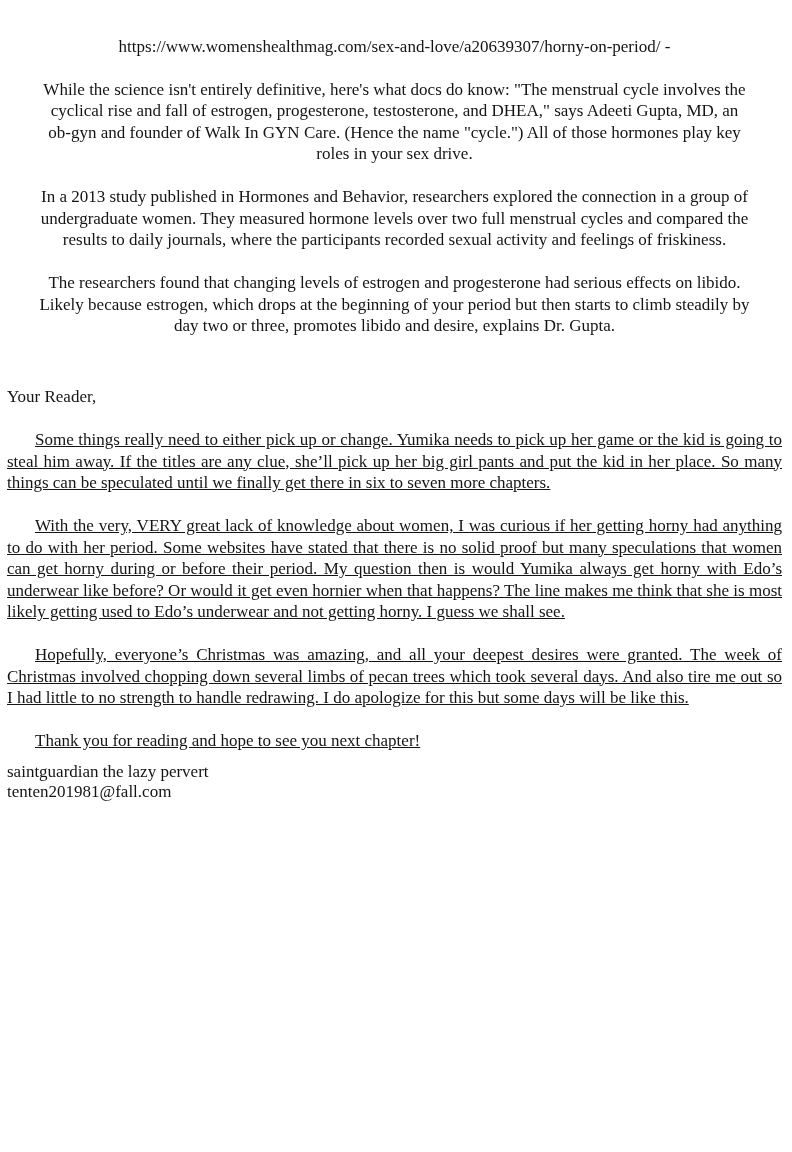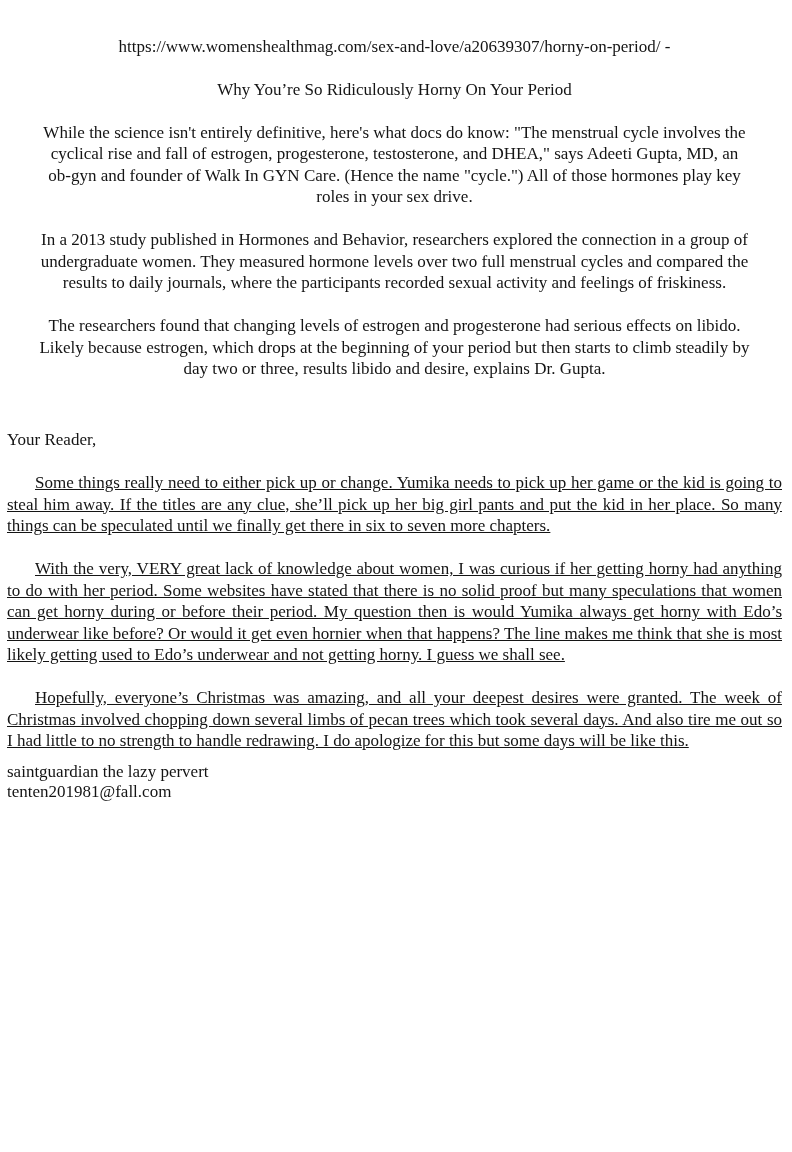--- a/index.html
+++ b/index.html
@@ -51,37 +51,37 @@
     line-height: 20.5px;
   }
 </style>
 </head>
 <body>
 
 <div class="page">
 
   <div class="article">
     <div class="art-line">https://www.womenshealthmag.com/sex-and-love/a20639307/horny-on-period/  -</div>
-    <div class="art-line">Why You’re So Ridiculously Horny On Your Period</div>
     <div class="art-para">While the science isn't entirely definitive, here's what docs do know: "The menstrual cycle involves the
 cyclical rise and fall of estrogen, progesterone, testosterone, and DHEA," says Adeeti Gupta, MD, an
 ob-gyn and founder of Walk In GYN Care. (Hence the name "cycle.") All of those hormones play key
 roles in your sex drive.</div>
     <div class="art-para">In a 2013 study published in Hormones and Behavior, researchers explored the connection in a group of
 undergraduate women. They measured hormone levels over two full menstrual cycles and compared the
 results to daily journals, where the participants recorded sexual activity and feelings of friskiness.</div>
     <div class="art-para">The researchers found that changing levels of estrogen and progesterone had serious effects on libido.
 Likely because estrogen, which drops at the beginning of your period but then starts to climb steadily by
-day two or three, results libido and desire, explains Dr. Gupta.</div>
+day two or three, promotes libido and desire, explains Dr. Gupta.</div>
   </div>
 
   <div class="letter">
     <div class="salutation">Your Reader,</div>
     <p class="para">Some things really need to either pick up or change.  Yumika needs to pick up her game or the kid is going to steal him away.  If the titles are any clue, she’ll pick up her big girl pants and put the kid in her place.  So many things can be speculated until we finally get there in six to seven more chapters.</p>
     <p class="para">With the very, VERY great lack of knowledge about women, I was curious if her getting horny had anything to do with her period.  Some websites have stated that there is no solid proof but many speculations that women can get horny during or before their period.  My question then is would Yumika always get horny with Edo’s underwear like before?  Or would it get even hornier when that happens?  The line makes me think that she is most likely getting used to Edo’s underwear and not getting horny.  I guess we shall see.</p>
     <p class="para">Hopefully, everyone’s Christmas was amazing, and all your deepest desires were granted.  The week of Christmas involved chopping down several limbs of pecan trees which took several days.  And also tire me out so I had little to no strength to handle redrawing.  I do apologize for this but some days will be like this.</p>
+    <p class="para">Thank you for reading and hope to see you next chapter!</p>
     <div class="signature">
       <div>saintguardian the lazy pervert</div>
       <div>tenten201981@fall.com</div>
     </div>
   </div>
 
 </div>
 
 </body></html>

